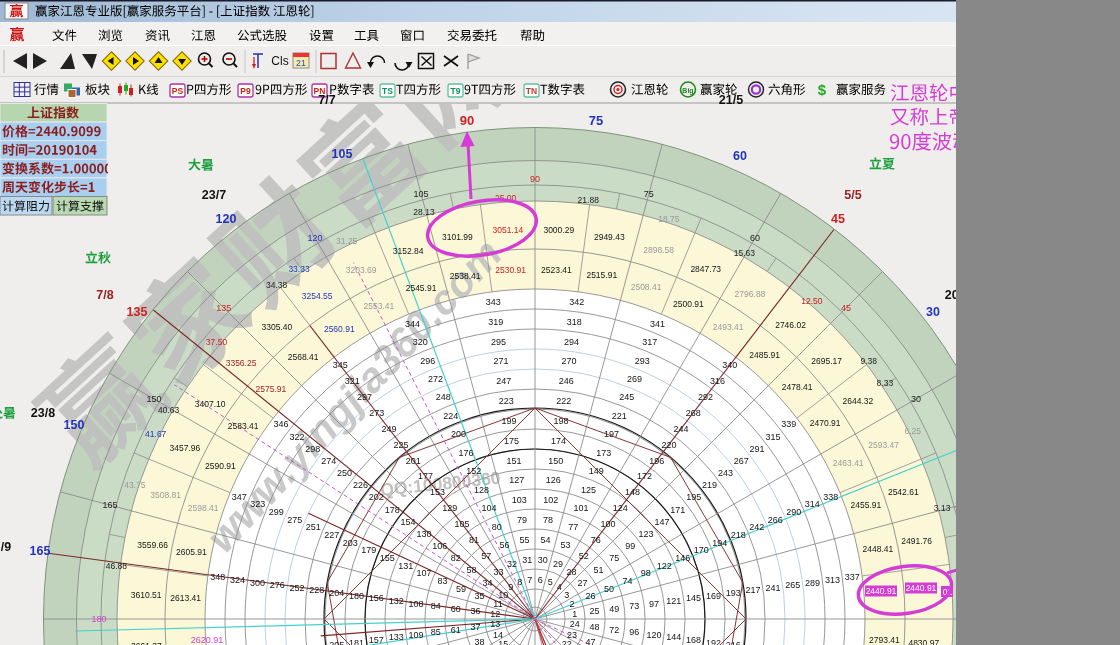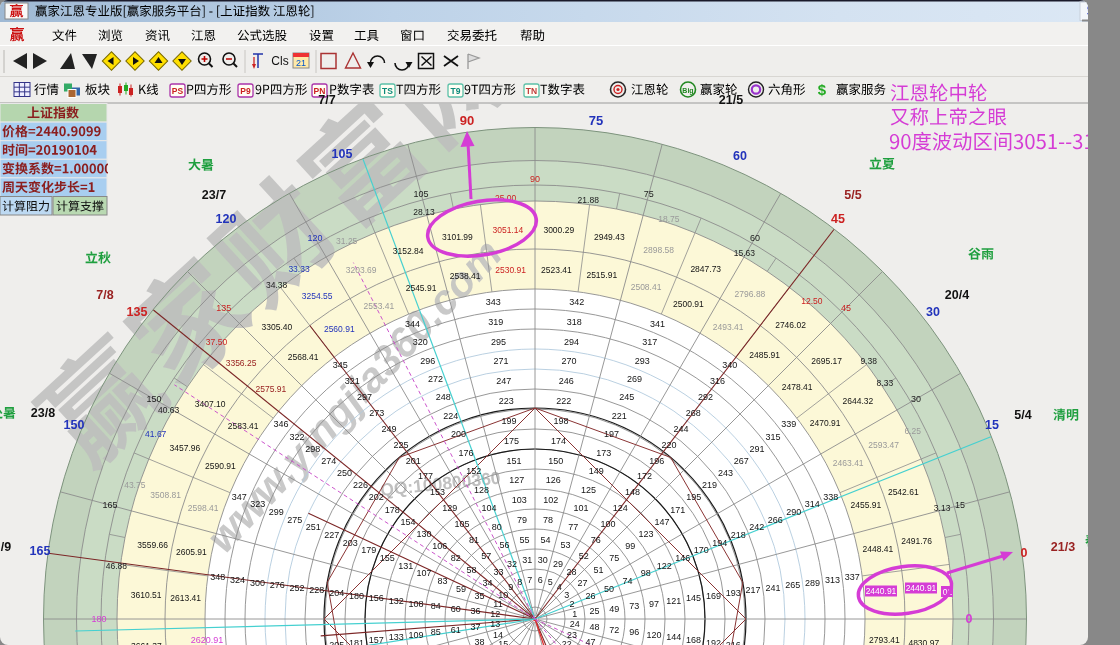--- a/index.html
+++ b/index.html
@@ -1,14 +1,14 @@
 <!DOCTYPE html>
 <html><head><meta charset="utf-8"><style>
 html,body{margin:0;padding:0;background:#888;}
-#w{position:relative;width:1088px;height:645px;overflow:hidden;border-radius:8px;}
+#w{position:relative;width:956px;height:645px;overflow:hidden;}
 svg{display:block;}
 svg text{font-family:"Liberation Sans",sans-serif;}
 </style></head><body>
 <div id="w">
 <svg width="1120" height="645" viewBox="0 0 1120 645">
 <rect x="0" y="0" width="1120" height="645" fill="#efeeec"></rect>
 <defs>
         <linearGradient id="tg" x1="0" y1="0" x2="1" y2="0">
           <stop offset="0" stop-color="#9fb9d4"></stop>
           <stop offset="0.35" stop-color="#bdd2e8"></stop>

